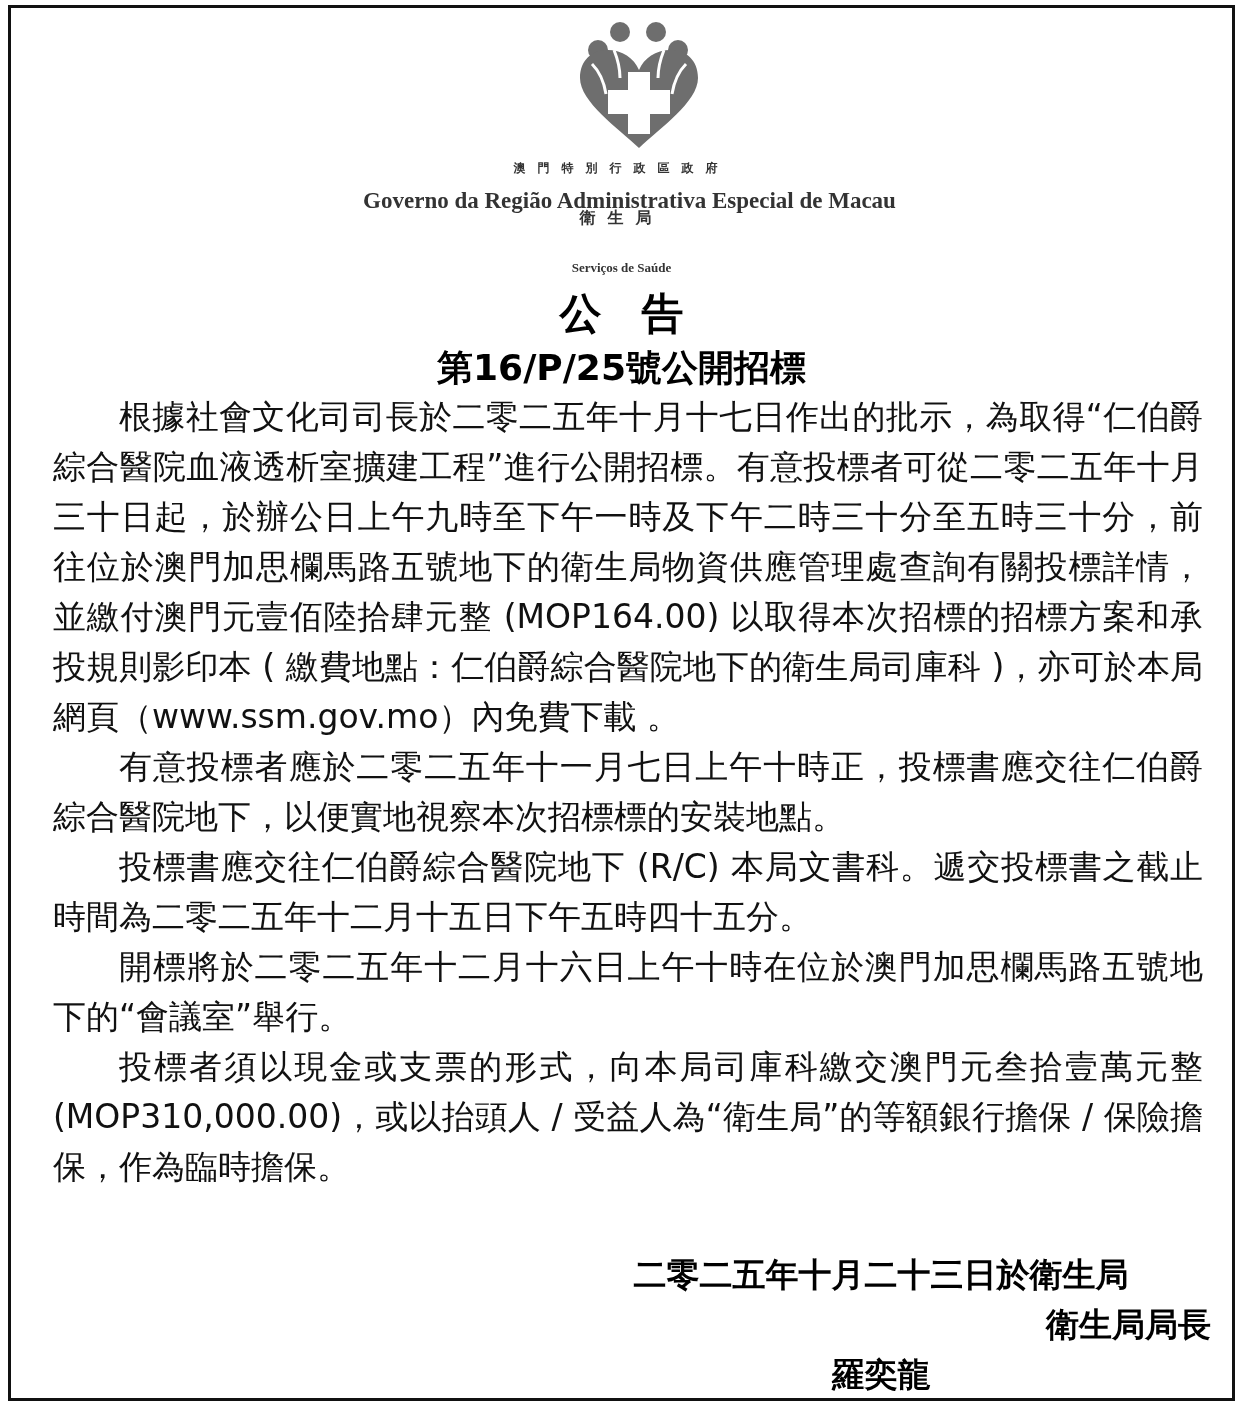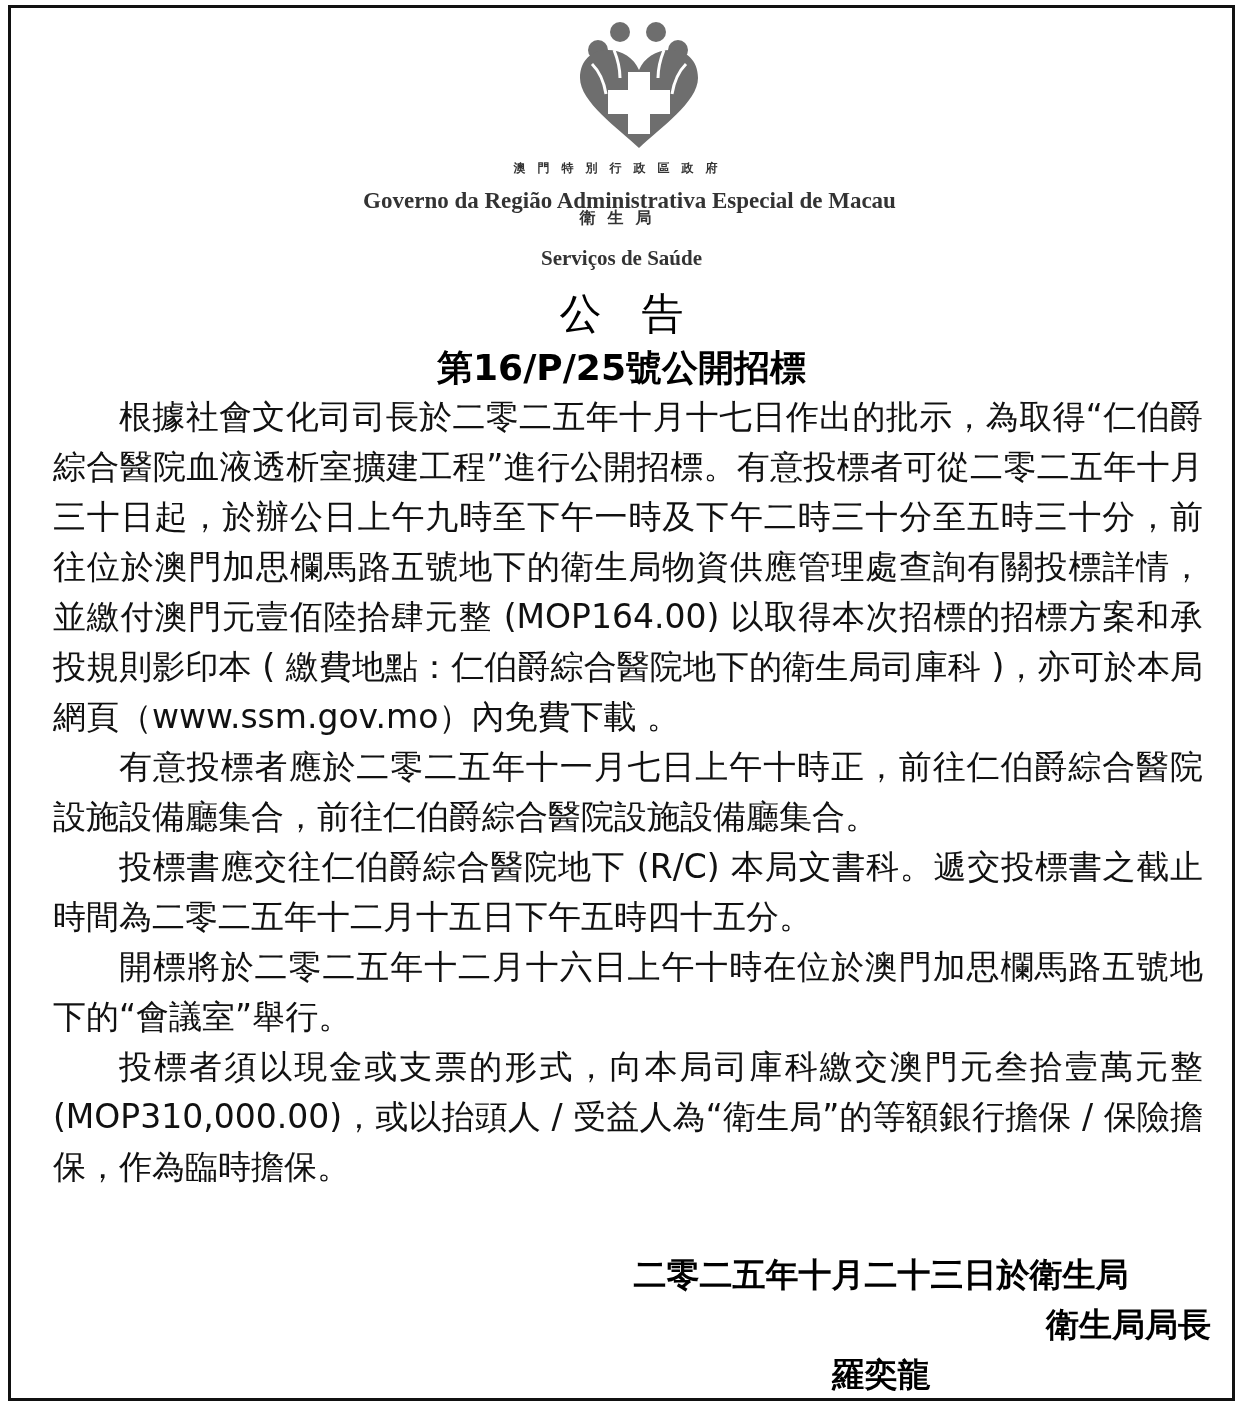--- a/index.html
+++ b/index.html
@@ -7,23 +7,23 @@
   .frame {
     position: absolute; left: 8px; top: 5px; width: 1227px; height: 1396px;
     border: 3px solid #111; background: #fff; box-sizing: border-box;
   }
   .logo { position: absolute; left: 567px; top: 12px; width: 122px; height: 128px; }
   .hdr { position: absolute; left: 0; width: 100%; text-align: center; color: #333;
          font-family: "Liberation Serif", "DejaVu Serif", serif; font-weight: bold; }
   .hdr-zh1 { top: 152px; font-size: 12px; letter-spacing: 12px; }
   .hdr-pt1 { top: 180px; font-size: 23px; padding-left: 8px; }
   .hdr-zh2 { top: 200px; font-size: 16px; letter-spacing: 12px; }
-  .hdr-pt2 { top: 238px; font-size: 21px; }
+  .hdr-pt2 { top: 252px; font-size: 13px; }
   .title1 { position: absolute; left: 0; width: 100%; top: 278px; text-align: center;
-            font-family: "DejaVu Sans", sans-serif; font-weight: normal; font-size: 42px;
+            font-family: "DejaVu Sans", sans-serif; font-weight: bold; font-size: 42px;
             letter-spacing: 40px; color: #000; padding-left: 40px; box-sizing: border-box; }
   .title2 { position: absolute; left: 0; width: 100%; top: 336px; text-align: center;
             font-family: "DejaVu Sans", sans-serif; font-weight: bold; font-size: 36px; color: #000; }
   .body { position: absolute; left: 42px; top: 384px; width: 1150px;
           font-family: "DejaVu Sans", sans-serif; font-size: 33px; line-height: 50px; color: #111;
           text-align: justify; }
   .body p { margin: 0; text-indent: 2em; }
   .sig { position: absolute; left: 540px; width: 660px; text-align: center;
          font-family: "DejaVu Sans", sans-serif; font-weight: bold; font-size: 33px; color: #000; }
   .sig1 { top: 1245px; }
@@ -52,21 +52,21 @@
   <div class="hdr hdr-zh1">澳門特別行政區政府</div>
   <div class="hdr hdr-pt1">Governo da Região Administrativa Especial de Macau</div>
   <div class="hdr hdr-zh2">衛生局</div>
   <div class="hdr hdr-pt2">Serviços de Saúde</div>
 
   <div class="title1">公告</div>
   <div class="title2">第16/P/25號公開招標</div>
 
   <div class="body">
     <p>根據社會文化司司長於二零二五年十月十七日作出的批示，為取得“仁伯爵綜合醫院血液透析室擴建工程”進行公開招標。有意投標者可從二零二五年十月三十日起，於辦公日上午九時至下午一時及下午二時三十分至五時三十分，前往位於澳門加思欄馬路五號地下的衛生局物資供應管理處查詢有關投標詳情，並繳付澳門元壹佰陸拾肆元整 (MOP164.00) 以取得本次招標的招標方案和承投規則影印本 ( 繳費地點：仁伯爵綜合醫院地下的衛生局司庫科 )，亦可於本局網頁（www.ssm.gov.mo）內免費下載 。</p>
-    <p>有意投標者應於二零二五年十一月七日上午十時正，前往仁伯爵綜合醫院設施設備廳集合，前往仁伯爵綜合醫院設施設備廳集合。</p>
+    <p>有意投標者應於二零二五年十一月七日上午十時正，投標書應交往仁伯爵綜合醫院地下，以便實地視察本次招標標的安裝地點。</p>
     <p>投標書應交往仁伯爵綜合醫院地下 (R/C) 本局文書科。遞交投標書之截止時間為二零二五年十二月十五日下午五時四十五分。</p>
     <p>開標將於二零二五年十二月十六日上午十時在位於澳門加思欄馬路五號地下的“會議室”舉行。</p>
     <p>投標者須以現金或支票的形式，向本局司庫科繳交澳門元叁拾壹萬元整 (MOP310,000.00)，或以抬頭人 / 受益人為“衛生局”的等額銀行擔保 / 保險擔保，作為臨時擔保。</p>
   </div>
 
   <div class="sig sig1">二零二五年十月二十三日於衛生局</div>
   <div class="sig sig2">衛生局局長</div>
   <div class="sig sig3">羅奕龍</div>
 </div>
 

